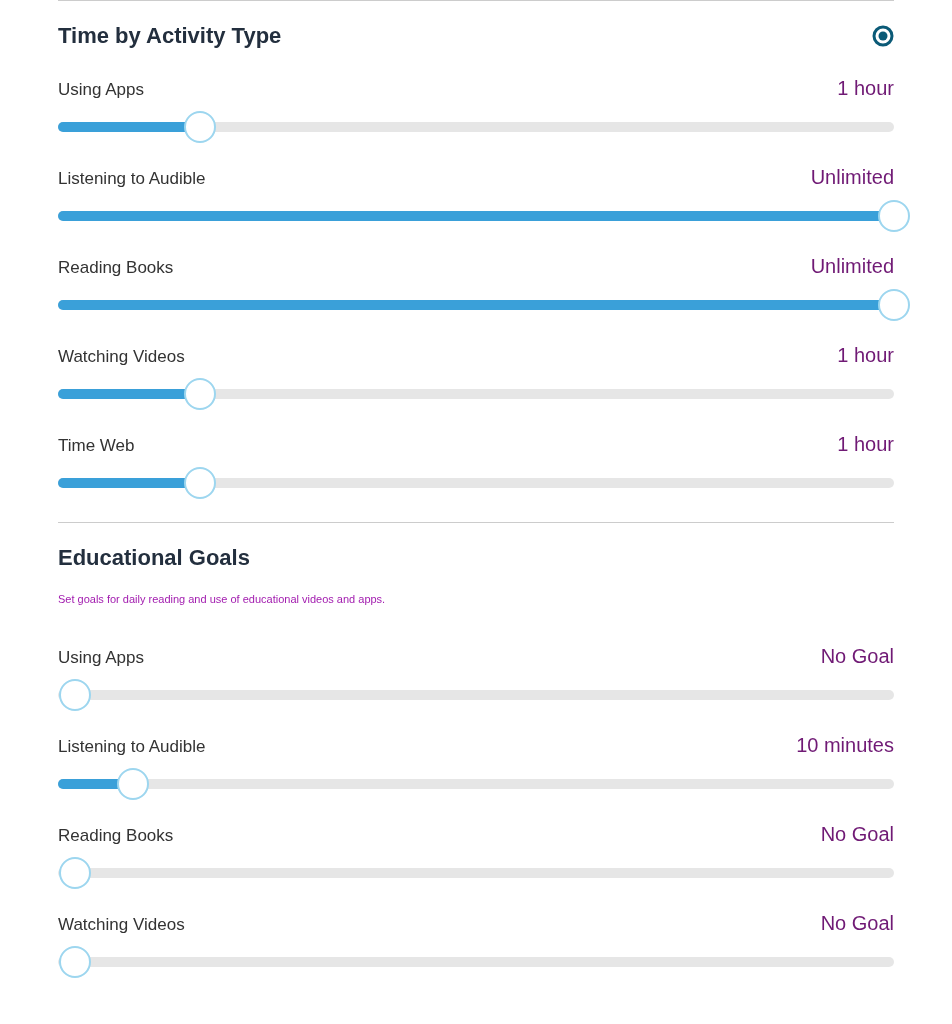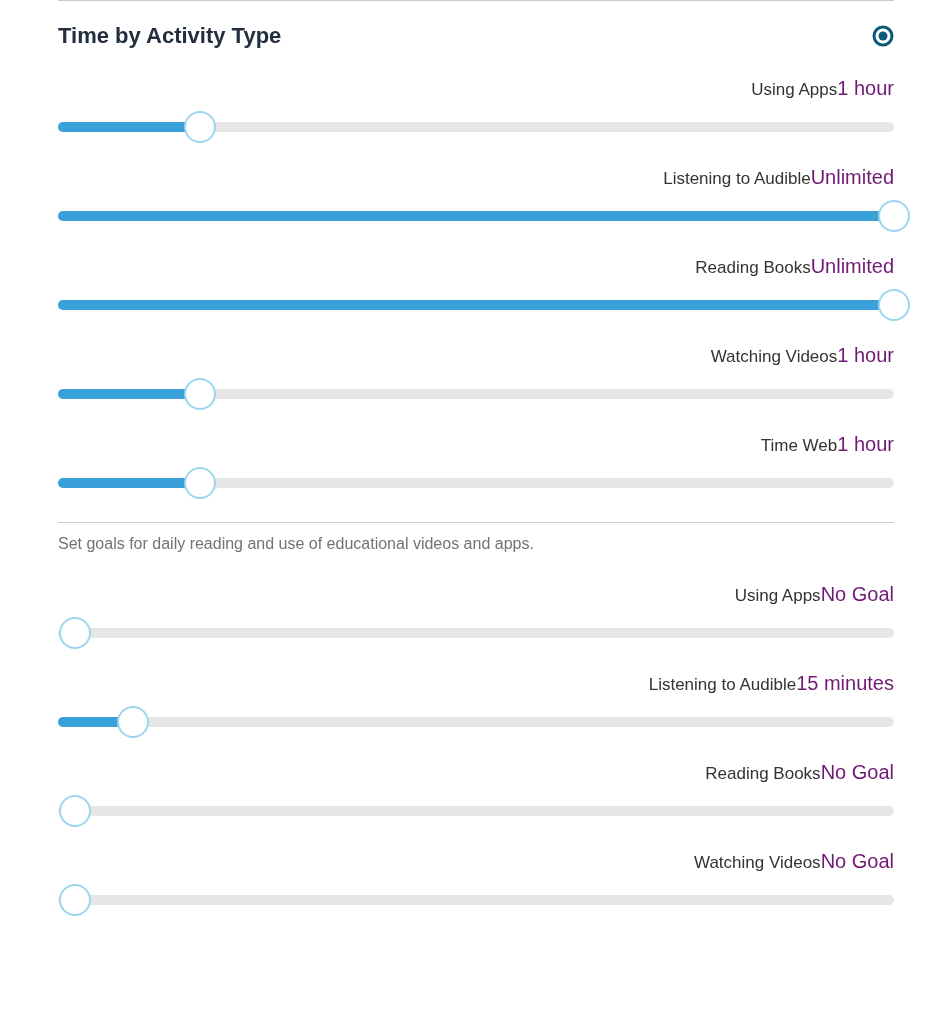--- a/index.html
+++ b/index.html
@@ -35,31 +35,31 @@
       width: 22px;
       height: 22px;
       display: flex;
       align-items: center;
       justify-content: center;
     }
     .radio-icon svg {
       display: block;
     }
     .section-desc {
-      font-size: 16px;
-      color: #737373;
-      margin-bottom: 30px;
+      font-size: 11px;
+      color: #a21caf;
+      margin-bottom: 40px;
       margin-top: -6px;
     }
     .slider-item {
       margin-bottom: 34px;
     }
     .slider-row {
       display: flex;
-      justify-content: flex-end;
+      justify-content: space-between;
       align-items: baseline;
       margin-bottom: 22px;
     }
     .slider-label {
       font-size: 17px;
       color: #333;
     }
     .slider-value {
       font-size: 20px;
       color: #701a75;
@@ -161,37 +161,40 @@
   </div>
   <div class="slider-track">
     <div class="slider-fill" style="width:17%"></div>
     <div class="slider-thumb" style="left:17%"></div>
   </div>
 </div>
 
 <hr class="divider">
 
 <div class="section2">
+  <div class="section-header">
+    <div class="section-title">Educational Goals</div>
+  </div>
   <div class="section-desc">Set goals for daily reading and use of educational videos and apps.</div>
 
   <div class="slider-item">
     <div class="slider-row">
       <div class="slider-label">Using Apps</div>
       <div class="slider-value">No Goal</div>
     </div>
     <div class="slider-track">
       <div class="slider-fill" style="width:0%"></div>
       <div class="slider-thumb" style="left:2%"></div>
     </div>
   </div>
 
   <div class="slider-item">
     <div class="slider-row">
       <div class="slider-label">Listening to Audible</div>
-      <div class="slider-value">15 minutes</div>
+      <div class="slider-value">10 minutes</div>
     </div>
     <div class="slider-track">
       <div class="slider-fill" style="width:9%"></div>
       <div class="slider-thumb" style="left:9%"></div>
     </div>
   </div>
 
   <div class="slider-item">
     <div class="slider-row">
       <div class="slider-label">Reading Books</div>

